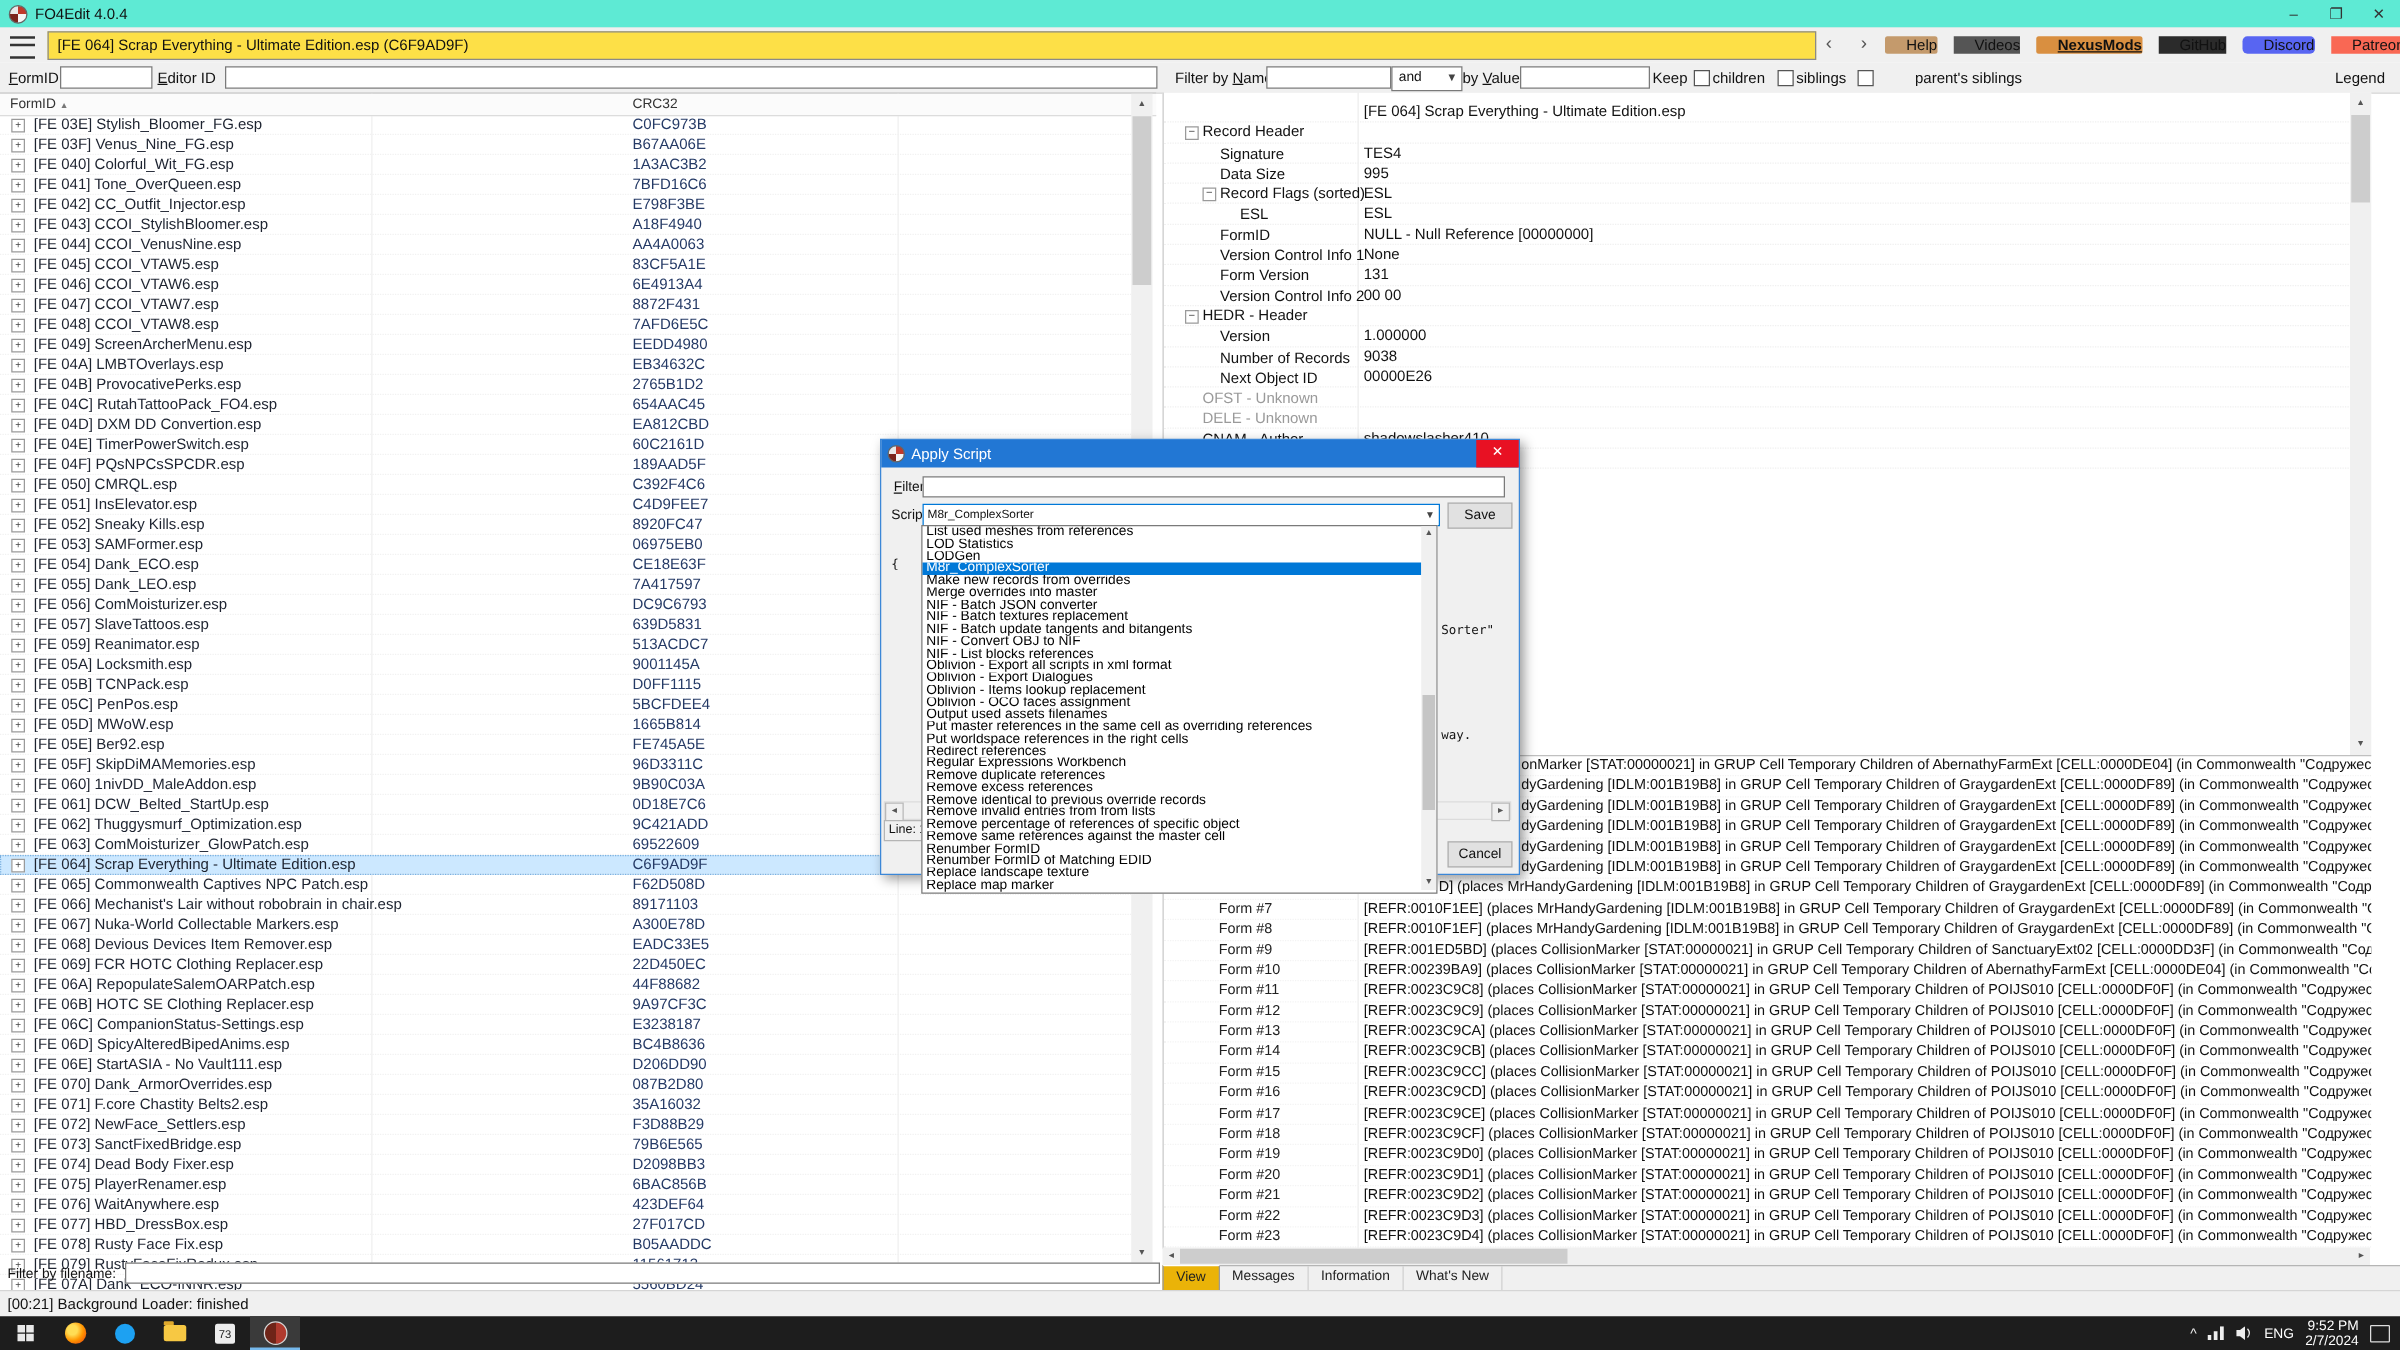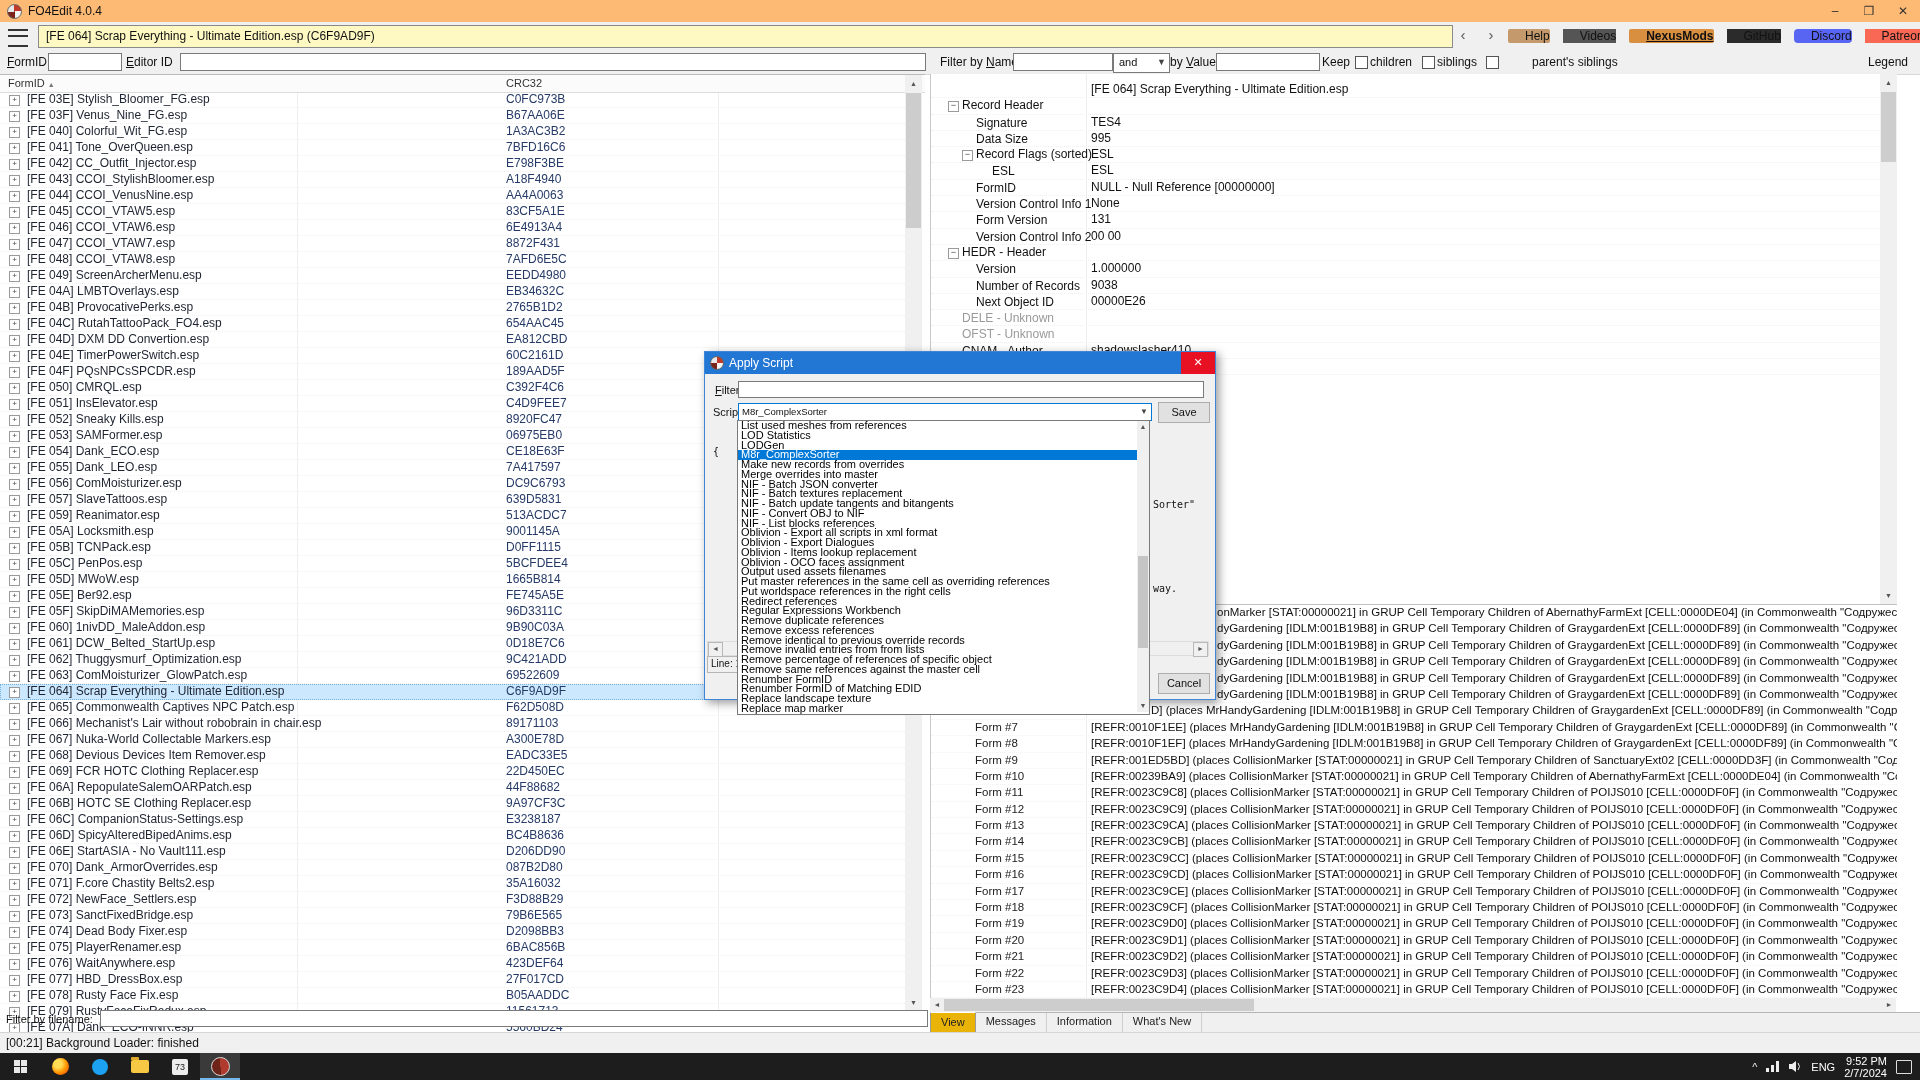--- a/index.html
+++ b/index.html
@@ -2,31 +2,31 @@
 <html><head>
 <meta charset="utf-8">
 <style>
   html,body{margin:0;padding:0}
   body{width:1920px;height:1080px;overflow:hidden;position:relative;background:#fff;
        font-family:"Liberation Sans",sans-serif;color:#111;-webkit-font-smoothing:antialiased}
   .abs{position:absolute}
   input{font-family:"Liberation Sans",sans-serif}
 
   
-  #titlebar{left:0;top:0;width:1920px;height:22px;background:#fdba74;border-bottom:1px solid #e3e3e3;
+  #titlebar{left:0;top:0;width:1920px;height:22px;background:#5eead4;border-bottom:1px solid #e3e3e3;
             display:flex;align-items:center;font-size:12px}
   .appico{width:13px;height:13px;border-radius:50%;margin:0 6px 0 7px;
           background:conic-gradient(#c0392b 0 25%,#f5f5f5 0 50%,#7b241c 0 75%,#e8e8e8 0 100%);border:1px solid #666}
   #wincontrols{margin-left:auto;display:flex}
   .wbtn{width:34px;height:21px;text-align:center;line-height:20px;color:#333;font-size:12px}
   #menurow{left:0;top:22px;width:1920px;height:28px;background:#f0f0f0}
   #hamburger{left:8px;top:29px;width:20px;height:14px;border-top:2px solid #333;
              border-bottom:2px solid #333;position:absolute}
   #hamburger::before{content:"";position:absolute;left:0;top:4px;width:20px;height:2px;background:#333}
-  #tabbox{left:38px;top:25px;width:1406px;height:21px;background:#fef9c3;border:1px solid #8a8a8a;
+  #tabbox{left:38px;top:25px;width:1406px;height:21px;background:#fde047;border:1px solid #8a8a8a;
           font-size:12px;line-height:20px;padding-left:7px;white-space:nowrap;overflow:hidden}
   .navarr{top:25px;width:26px;height:21px;text-align:center;font-size:15px;color:#555;line-height:20px}
   #linkrow{top:25px;left:1508px;height:22px;display:flex;align-items:center;gap:13px;font-size:12px}
   .lnk{display:flex;align-items:center;gap:4px;white-space:nowrap}
   .lnk.bold span.lbl{font-weight:bold;text-decoration:underline}
   .lnkico{width:13px;height:13px;border-radius:50%;display:inline-block}
   .ic-book{background:#c49a6c;border-radius:2px}
   .ic-globe{background:#555}
   .ic-nexus{background:#d98f40;border-radius:2px}
   .ic-github{background:#2b2b2b}
@@ -592,25 +592,25 @@
       </div>
       <div class="drow i1">
         <span class="lab"><span class="ebox"></span><span>Number of Records</span></span>
         <span class="val">9038</span>
       </div>
       <div class="drow i1">
         <span class="lab"><span class="ebox"></span><span>Next Object ID</span></span>
         <span class="val">00000E26</span>
       </div>
       <div class="drow i0 gray">
+        <span class="lab"><span class="ebox"></span><span>OFST - Unknown</span></span>
+        <span class="val"></span>
+      </div>
+      <div class="drow i0 gray">
         <span class="lab"><span class="ebox"></span><span>DELE - Unknown</span></span>
-        <span class="val"></span>
-      </div>
-      <div class="drow i0 gray">
-        <span class="lab"><span class="ebox"></span><span>OFST - Unknown</span></span>
         <span class="val"></span>
       </div>
       <div class="drow i0">
         <span class="lab"><span class="ebox"></span><span>CNAM - Author</span></span>
         <span class="val">shadowslasher410</span>
       </div>
       <div class="drow i0 gray">
         <span class="lab"><span class="ebox"></span><span>SNAM - Description</span></span>
         <span class="val"></span>
       </div>

